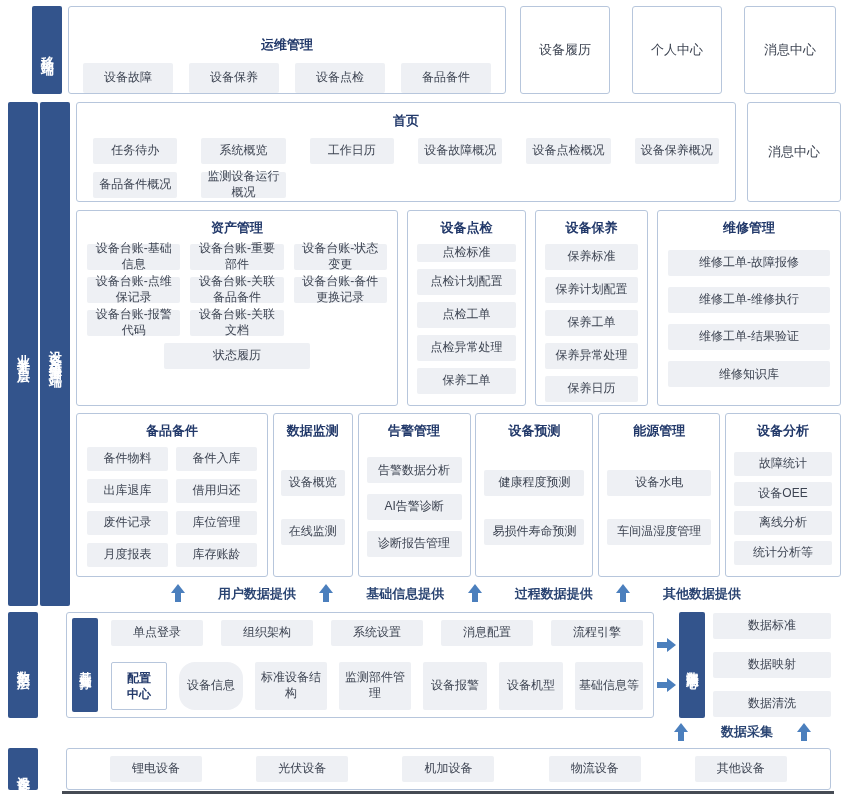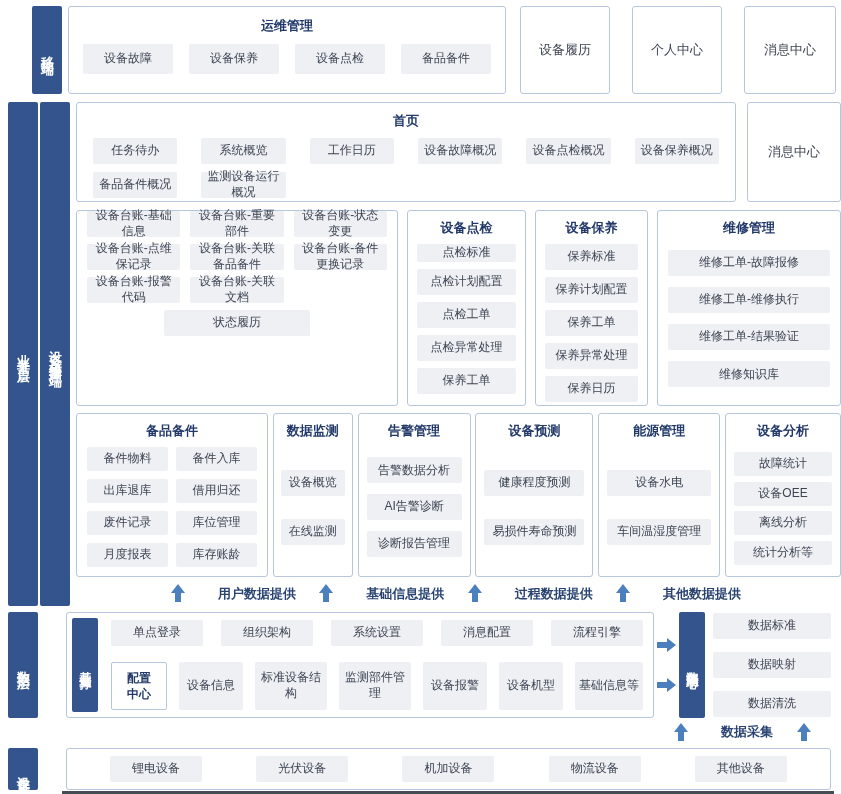--- a/index.html
+++ b/index.html
@@ -43,21 +43,21 @@
   }
   .it2 { height:48px; }
 </style>
 </head>
 <body>
 
 <div class="page">
 
   <div class="band" style="top:6px;left:32px;height:88px;">
     <div class="vlabel" style="width:30px;height:88px;letter-spacing:3px;">移动端</div>
-    <div class="panel stack" style="width:438px;height:88px;margin-left:6px;">
+    <div class="panel stack" style="width:438px;height:88px;margin-left:6px;justify-content:flex-end;">
       <div class="panel-title" style="padding:10px 0 9px;">运维管理</div>
       <div style="display:flex;justify-content:space-between;padding:0 14px;">
         <div class="it" style="width:90px;height:30px;">设备故障</div>
         <div class="it" style="width:90px;height:30px;">设备保养</div>
         <div class="it" style="width:90px;height:30px;">设备点检</div>
         <div class="it" style="width:90px;height:30px;">备品备件</div>
       </div>
     </div>
     <div class="standalone" style="width:90px;height:88px;margin-left:14px;">设备履历</div>
     <div class="standalone" style="width:90px;height:88px;margin-left:22px;">个人中心</div>
@@ -82,20 +82,21 @@
             <div class="it" style="height:26px;">设备保养概况</div>
             <div class="it" style="height:26px;">备品备件概况</div>
             <div class="it" style="height:26px;">监测设备运行概况</div>
           </div>
         </div>
         <div class="standalone" style="width:94px;height:100px;margin-left:11px;">消息中心</div>
       </div>
 
       <div style="display:flex;justify-content:space-between;height:196px;margin-top:8px;">
         <div class="panel stack" style="width:322px;">
+          <div class="panel-title">资产管理</div>
           <div style="display:grid;grid-template-columns:1fr 1fr 1fr;column-gap:10px;row-gap:7px;padding:0 10px;">
             <div class="it" style="height:26px;">设备台账-基础信息</div>
             <div class="it" style="height:26px;">设备台账-重要部件</div>
             <div class="it" style="height:26px;">设备台账-状态变更</div>
             <div class="it" style="height:26px;">设备台账-点维保记录</div>
             <div class="it" style="height:26px;">设备台账-关联备品备件</div>
             <div class="it" style="height:26px;">设备台账-备件更换记录</div>
             <div class="it" style="height:26px;">设备台账-报警代码</div>
             <div class="it" style="height:26px;">设备台账-关联文档</div>
             <div class="it" style="height:26px;grid-column:1/-1;width:146px;justify-self:center;">状态履历</div>
@@ -223,21 +224,21 @@
       <div class="vlabel" style="position:absolute;left:5px;top:5px;width:26px;height:94px;font-size:12px;letter-spacing:2px;">基础支撑</div>
       <div style="display:flex;justify-content:space-between;">
         <div class="it" style="width:92px;height:26px;">单点登录</div>
         <div class="it" style="width:92px;height:26px;">组织架构</div>
         <div class="it" style="width:92px;height:26px;">系统设置</div>
         <div class="it" style="width:92px;height:26px;">消息配置</div>
         <div class="it" style="width:92px;height:26px;">流程引擎</div>
       </div>
       <div style="display:flex;justify-content:space-between;align-items:stretch;">
         <div class="config-box">配置中心</div>
-        <div class="it it2" style="width:64px;">设备信息</div>
+        <div class="it it2" style="width:64px;border-radius:16px;">设备信息</div>
         <div class="it it2" style="width:72px;">标准设备结构</div>
         <div class="it it2" style="width:72px;">监测部件管理</div>
         <div class="it it2" style="width:64px;">设备报警</div>
         <div class="it it2" style="width:64px;">设备机型</div>
         <div class="it it2" style="width:68px;">基础信息等</div>
       </div>
     </div>
 
     <div style="display:flex;flex-direction:column;justify-content:space-evenly;margin-left:3px;">
       <span class="right-arrow"></span>

